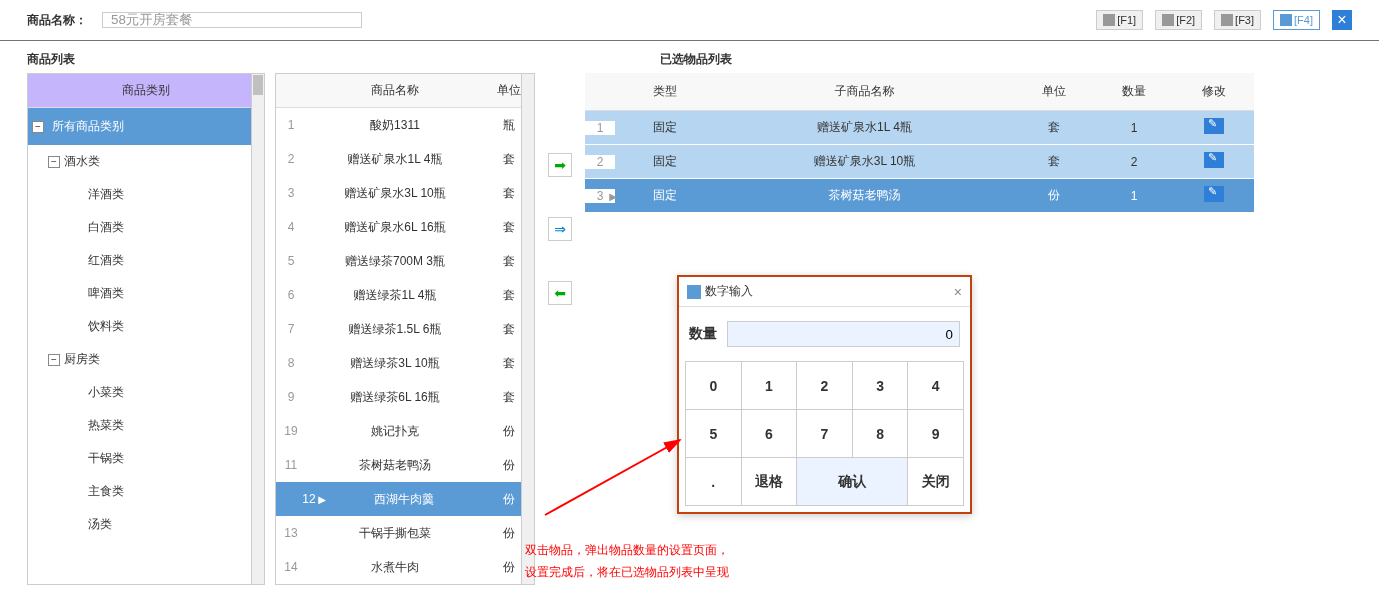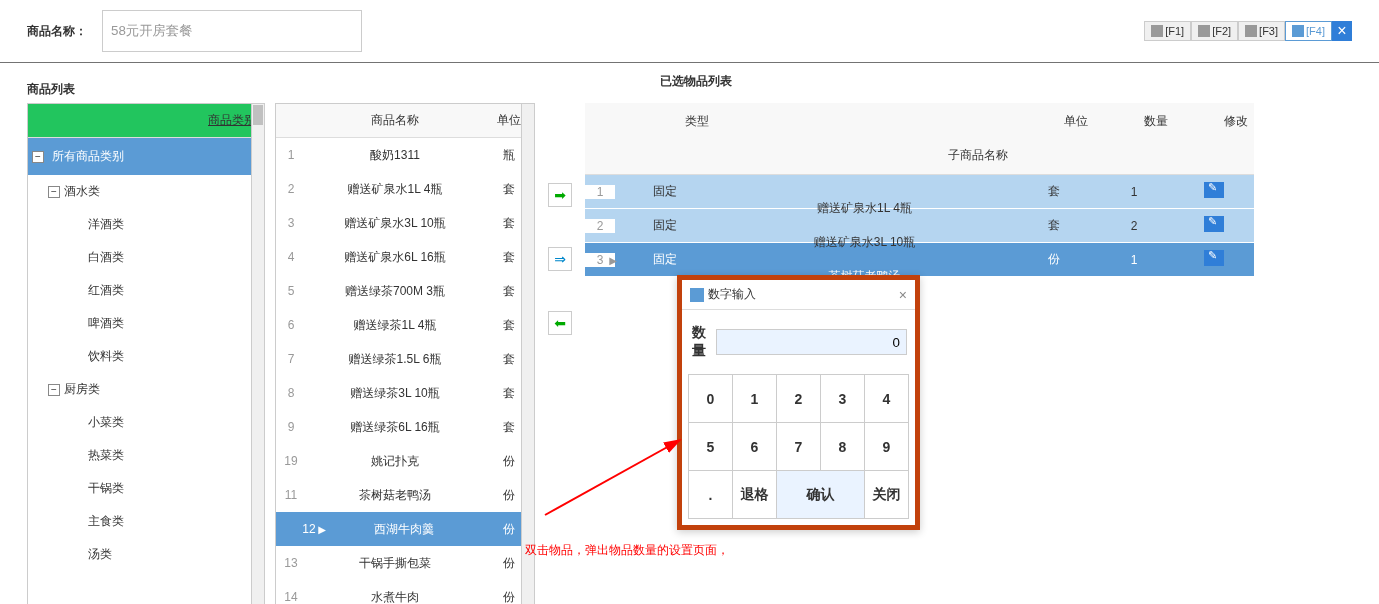--- a/index.html
+++ b/index.html
@@ -1,38 +1,38 @@
 <!DOCTYPE html>
 <html><head>
   <meta charset="utf-8">
   <style>
     * { margin: 0; padding: 0; box-sizing: border-box; font-family: "Microsoft YaHei", Arial, sans-serif; }
     body { background: #fff; font-size: 12px; color: #333; }
     
     .top-bar { display: flex; align-items: center; padding: 10px 27px; border-bottom: 1px solid #737373; }
     .top-bar-label { font-weight: bold; margin-right: 15px; }
-    .product-name-input { width: 260px; height: 42px; padding: 0 8px; border: 1px solid #ccc; color: #999; }
-    .top-right-buttons { margin-left: auto; display: flex; gap: 0; }
+    .product-name-input { width: 260px; height: 16px; padding: 0 8px; border: 1px solid #ccc; color: #999; }
+    .top-right-buttons { margin-left: auto; display: flex; gap: 12px; }
     .top-btn { display: flex; align-items: center; gap: 2px; padding: 3px 6px; border: 1px solid #ccc; background: #f0f0f0; font-size: 11px; cursor: pointer; }
     .top-btn.active { background: #fff; border-color: #5b9bd5; color: #5b9bd5; }
     .top-btn .icon { width: 12px; height: 12px; background: #999; }
     .top-btn.active .icon { background: #5b9bd5; }
     .close-btn { width: 20px; height: 20px; background: #2f7ed8; color: #fff; display: flex; align-items: center; justify-content: center; font-size: 16px; cursor: pointer; }
     
     .header-row { display: flex; padding: 10px 27px 5px; }
-    .list-title { font-weight: bold; color: #333; margin-top: 8px; }
+    .list-title { font-weight: bold; color: #333; }
     .hint { color: #f00; margin-left: 10px; }
     .right-title { margin-left: auto; padding-right: 620px; font-weight: bold; }
     
     .main-content { display: flex; padding: 0 0 0 27px; }
     
     .category-panel { width: 238px; border: 1px solid #ccc; position: relative; }
     .category-panel::after { content: ""; position: absolute; right: 0; top: 0; width: 12px; height: 100%; background: #f0f0f0; border-left: 1px solid #ccc; }
     .scroll-thumb { position: absolute; right: 1px; top: 1px; width: 10px; height: 20px; background: #c0c0c0; z-index: 2; }
-    .category-header { text-align: right; padding: 8px; border-bottom: 1px solid #ddd; background: #22c55e; text-decoration: underline; }
+    .category-header { text-align: center; padding: 8px; border-bottom: 1px solid #ddd; background: #c4b5fd; }
     .tree-row { display: flex; align-items: center; padding: 8px 4px; cursor: pointer; }
     .tree-row.selected { background: #5b9bd5; color: #fff; }
     .tree-toggle { width: 12px; height: 12px; border: 1px solid #888; display: inline-flex; align-items: center; justify-content: center; font-size: 10px; margin-right: 4px; background: #fff; color: #333; }
     .tree-row.d0 { padding-left: 4px; }
     .tree-row.d1 { padding-left: 20px; }
     .tree-row.d2 { padding-left: 60px; }
     
     .products-panel { width: 260px; margin-left: 10px; border: 1px solid #ccc; position: relative; }
     .products-panel::after { content: ""; position: absolute; right: 0; top: 0; width: 12px; height: 100%; background: #f0f0f0; border-left: 1px solid #ccc; }
     .products-header { display: flex; border-bottom: 1px solid #ddd; background: #f8f8f8; }
@@ -47,35 +47,35 @@
     .product-row.selected .col-num { color: #fff; }
     .row-arrow { position: absolute; right: -2px; top: 2px; font-size: 10px; }
     
     .transfer-buttons { width: 50px; display: flex; flex-direction: column; align-items: center; gap: 40px; padding-top: 80px; }
     .transfer-btn { width: 24px; height: 24px; border: 1px solid #ccc; display: flex; align-items: center; justify-content: center; cursor: pointer; font-size: 14px; }
     .transfer-btn.green { color: #0a0; }
     .transfer-btn.blue { color: #08c; }
     
     .selected-panel { flex: 1; margin-right: 125px; }
     .selected-header { display: flex; border-bottom: 1px solid #ddd; background: #f8f8f8; padding: 4px 0; }
-    .selected-header > div { padding: 6px; text-align: right; }
+    .selected-header > div { padding: 6px; text-align: center; }
     .scol-num { width: 30px; }
     .scol-type { width: 100px; }
-    .scol-name { flex: 1; margin-top: 34px; }
+    .scol-name { flex: 1; }
     .scol-unit { width: 80px; }
     .scol-qty { width: 80px; }
     .scol-edit { width: 80px; }
     .selected-row { display: flex; align-items: center; height: 34px; background: #b5d5f0; border-bottom: 1px solid #fff; }
     .selected-row.sel { background: #5b9bd5; color: #fff; }
     .selected-row > div { text-align: center; }
     .selected-row .scol-num { color: #999; background: #fff; position: relative; }
     .edit-icon { width: 20px; height: 16px; background: #2f7ed8; display: inline-block; position: relative; }
     .edit-icon::after { content: "✎"; color: #fff; position: absolute; left: 4px; top: -1px; font-size: 11px; }
     
-    .numpad-dialog { position: absolute; left: 677px; top: 275px; width: 243px; border: 5px solid #c2410c; background: #fff; box-shadow: 0 2px 8px rgba(0,0,0,0.2); }
+    .numpad-dialog { position: absolute; left: 677px; top: 275px; width: 295px; border: 2px solid #c2410c; background: #fff; box-shadow: 0 2px 8px rgba(0,0,0,0.2); }
     .numpad-title { display: flex; align-items: center; padding: 6px 8px; border-bottom: 1px solid #ddd; }
     .numpad-title-icon { width: 14px; height: 14px; background: #5b9bd5; margin-right: 4px; }
     .numpad-close { margin-left: auto; cursor: pointer; color: #888; font-size: 14px; }
     .numpad-qty-row { display: flex; align-items: center; padding: 14px 10px; gap: 10px; }
     .numpad-qty-label { font-weight: bold; font-size: 14px; }
     .numpad-qty-input { flex: 1; height: 26px; border: 1px solid #ccc; text-align: right; padding: 0 6px; background: #eaf3ff; }
     .numpad-grid { display: grid; grid-template-columns: repeat(5, 1fr); border-top: 1px solid #ccc; border-left: 1px solid #ccc; margin: 0 6px 6px; }
     .numpad-btn { height: 48px; border-right: 1px solid #ccc; border-bottom: 1px solid #ccc; display: flex; align-items: center; justify-content: center; font-size: 14px; font-weight: bold; cursor: pointer; background: #fff; }
     .numpad-btn.confirm { background: #eaf3ff; grid-column: 3 / 5; }
     
@@ -329,13 +329,14 @@
   <defs>
       <marker id="ah" markerWidth="10" markerHeight="10" refX="8" refY="3" orient="auto">
         <path d="M0,0 L0,6 L9,3 z" fill="#f00"></path>
       </marker>
     </defs>
   <line x1="5" y1="145" x2="140" y2="70" stroke="#f00" stroke-width="2" marker-end="url(#ah)"></line>
 </svg>
 
 <div class="annotation-text">
   <div>双击物品，弹出物品数量的设置页面，</div>
+  <div>设置完成后，将在已选物品列表中呈现</div>
 </div>
 
 </body></html>

